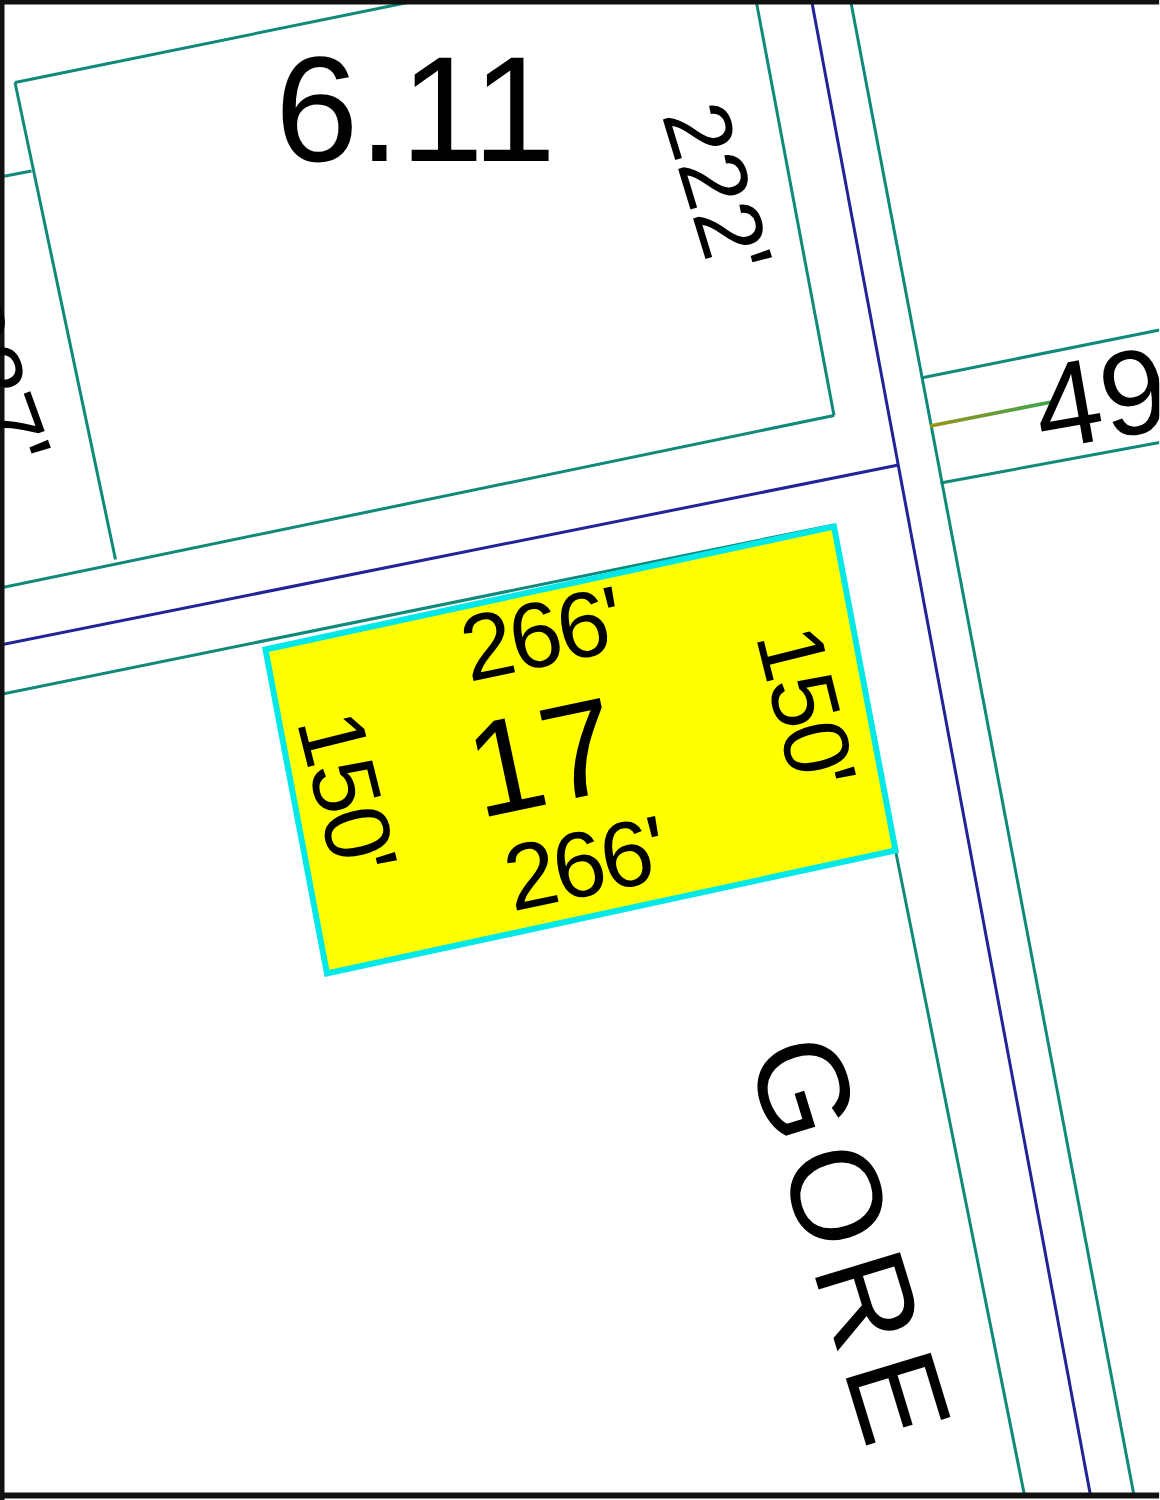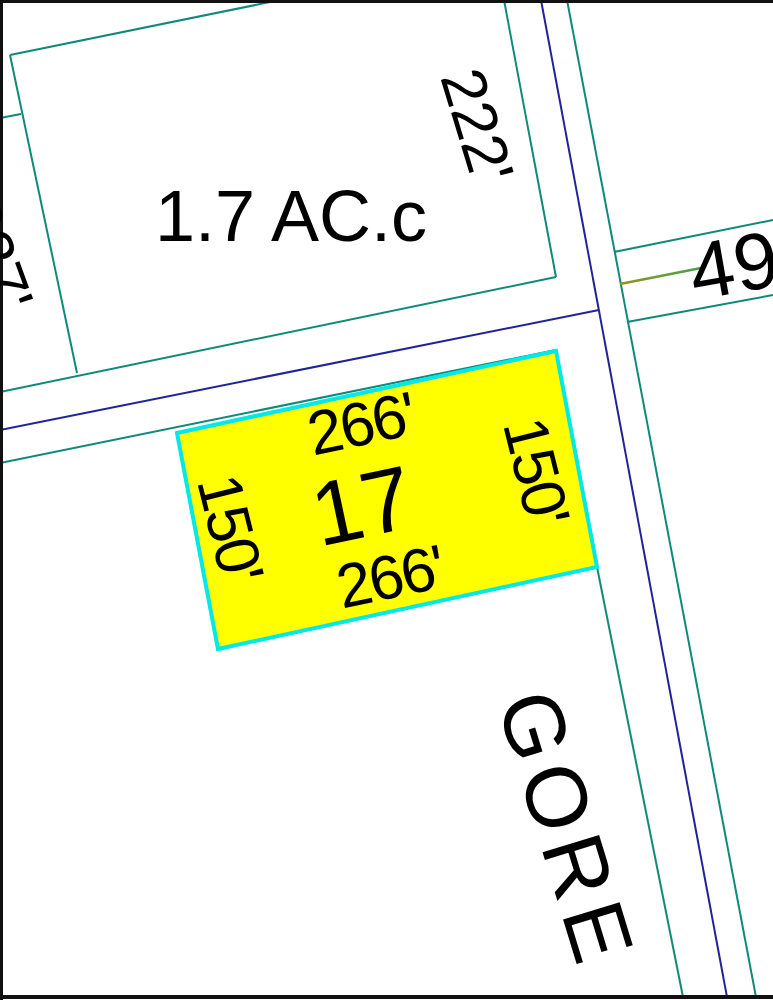--- a/index.html
+++ b/index.html
@@ -55,21 +55,21 @@
     <line x1="627" y1="322" x2="773" y2="295" stroke="#0f8a7a" stroke-width="2"></line>
     <line x1="620" y1="284" x2="701" y2="268" stroke="url(#routeGrad)" stroke-width="2.5"></line>
 
     <polygon points="177,433 556,351 597,567 218,649" fill="#ffff00" stroke="#00e8e8" stroke-width="4"></polygon>
 
     <rect x="0" y="0" width="773" height="3" fill="#111111"></rect>
     <rect x="0" y="0" width="3" height="1000" fill="#111111"></rect>
     <rect x="0" y="995" width="773" height="4" fill="#111111"></rect>
   </svg>
 
-  <div class="lbl" style="left:291px;top:216px;font-size:72px;">1.7 AC.c</div>
+  <div class="lbl" style="left:277px;top:73px;font-size:100px;">6.11</div>
   <div class="lbl r-73" style="left:477px;top:126px;font-size:62px;">222'</div>
 
   <div class="lbl r-70" style="left:-6px;top:255px;font-size:62px;">337'</div>
 
   <div class="lbl r-n12" style="left:361px;top:424px;font-size:62px;letter-spacing:-2px;">266'</div>
   <div class="lbl r-n12" style="left:362px;top:506px;font-size:90px;">17</div>
   <div class="lbl r-n12" style="left:390px;top:577px;font-size:62px;letter-spacing:-2px;">266'</div>
   <div class="lbl r-76" style="left:230px;top:528px;font-size:62px;letter-spacing:-2px;">150'</div>
   <div class="lbl r-76" style="left:536px;top:471px;font-size:62px;letter-spacing:-2px;">150'</div>
 

